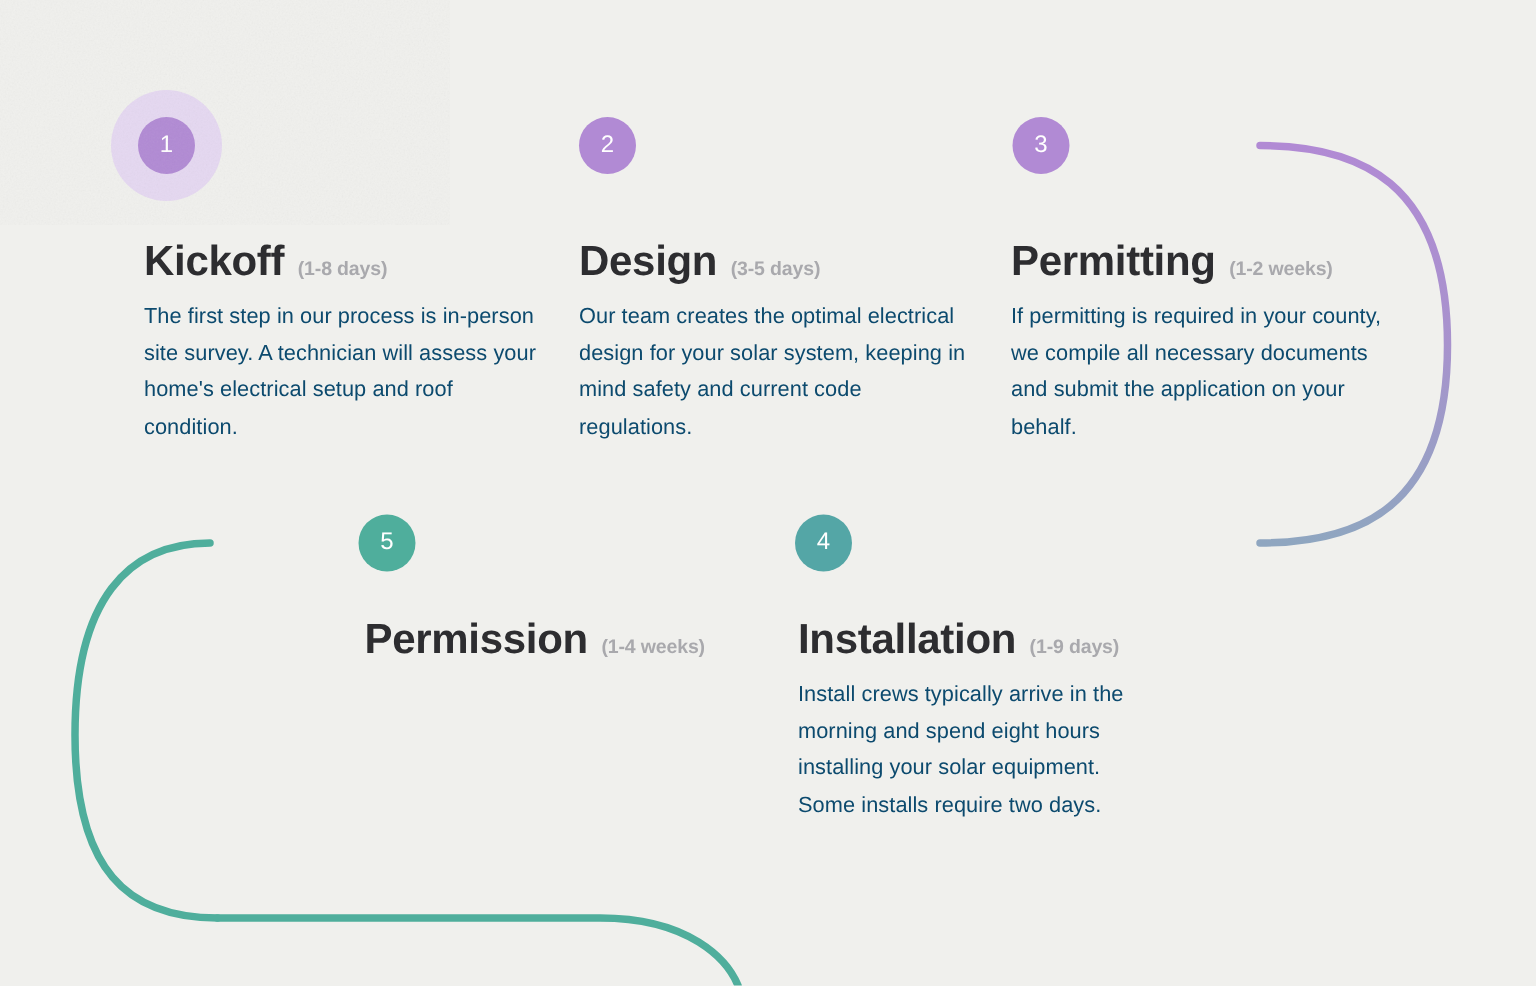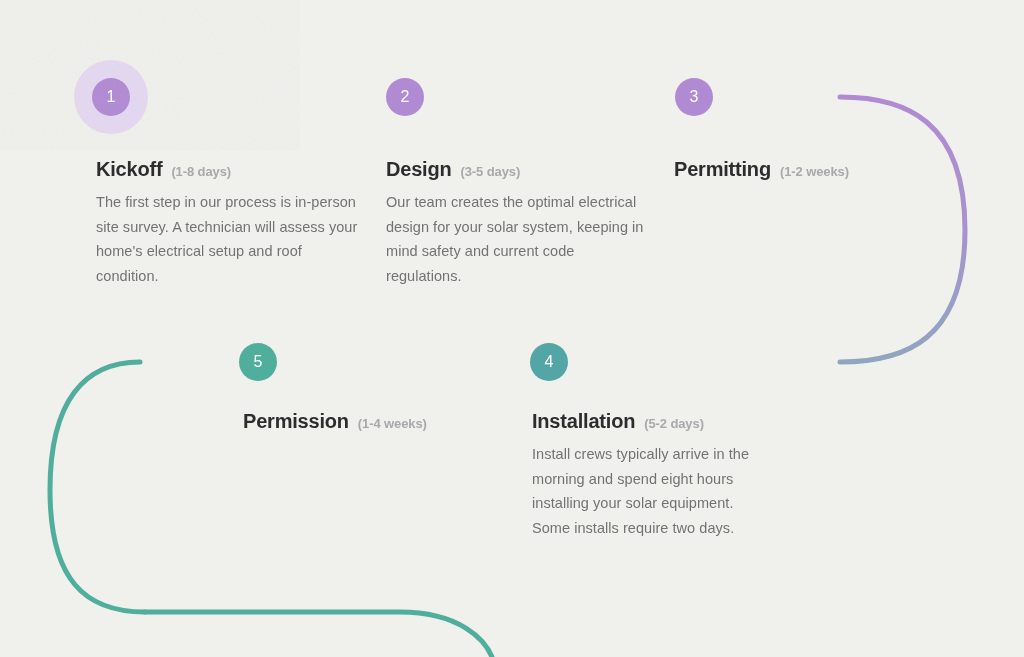--- a/index.html
+++ b/index.html
@@ -68,37 +68,37 @@
 
   .step-head {
     display:flex;
     align-items:baseline;
     gap:9px;
     margin-bottom:9px;
     white-space:nowrap;
   }
 
   .step-title {
-    font-size:20px;
+    font-size:28px;
     font-weight:bold;
     color:#2d2d30;
     letter-spacing:-.2px;
   }
 
   .step-duration {
     font-size:13px;
     font-weight:bold;
     color:#a9a9ad;
     letter-spacing:-.1px;
   }
 
   .step-body {
     font-size:14.5px;
     line-height:24.5px;
-    color:#737373;
+    color:#0c4a6e;
     letter-spacing:.05px;
   }
 </style>
 </head>
 <body>
 
 <svg id="timeline-svg" viewBox="0 0 1024 657" aria-hidden="true">
   <defs>
     <linearGradient id="gradRow1" x1="0" y1="0" x2="1" y2="0">
       <stop offset="0" stop-color="#8fa6c0"></stop>
@@ -161,33 +161,34 @@
     <span class="step-duration">(3-5 days)</span>
   </div>
   <div class="step-body">Our team creates the optimal electrical design for your solar system, keeping in mind safety and current code regulations.</div>
 </div>
 
 <div class="step" style="left:674px; top:158px; width:248px;">
   <div class="step-head">
     <span class="step-title">Permitting</span>
     <span class="step-duration">(1-2 weeks)</span>
   </div>
+  <div class="step-body">If permitting is required in your county, we compile all necessary documents and submit the application on your behalf.</div>
 </div>
 
 <div class="step" style="left:243px; top:410px; width:252px;">
   <div class="step-head">
     <span class="step-title">Permission</span>
     <span class="step-duration">(1-4 weeks)</span>
   </div>
 </div>
 
 <div class="step" style="left:532px; top:410px; width:238px;">
   <div class="step-head">
     <span class="step-title">Installation</span>
-    <span class="step-duration">(5-2 days)</span>
+    <span class="step-duration">(1-9 days)</span>
   </div>
   <div class="step-body">Install crews typically arrive in the morning and spend eight hours installing your solar equipment. Some installs require two days.</div>
 </div>
 
 <svg id="grain" aria-hidden="true">
   <filter id="noiseFilter">
     <feTurbulence type="fractalNoise" baseFrequency="0.85" numOctaves="3" stitchTiles="stitch"></feTurbulence>
     <feColorMatrix type="saturate" values="0"></feColorMatrix>
     <feComponentTransfer>
       <feFuncA type="linear" slope="0.16"></feFuncA>

